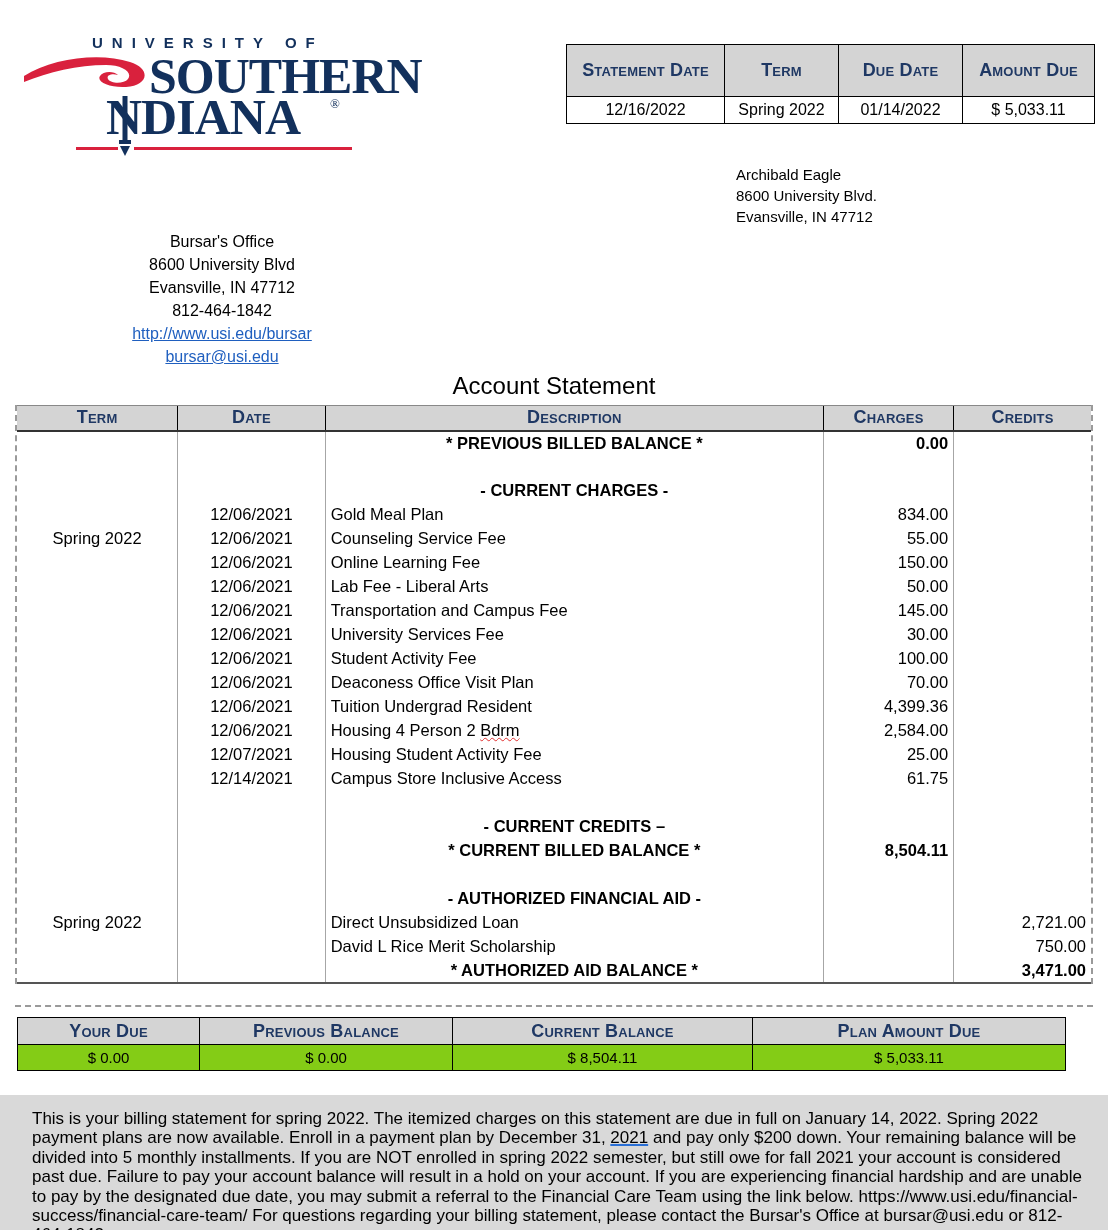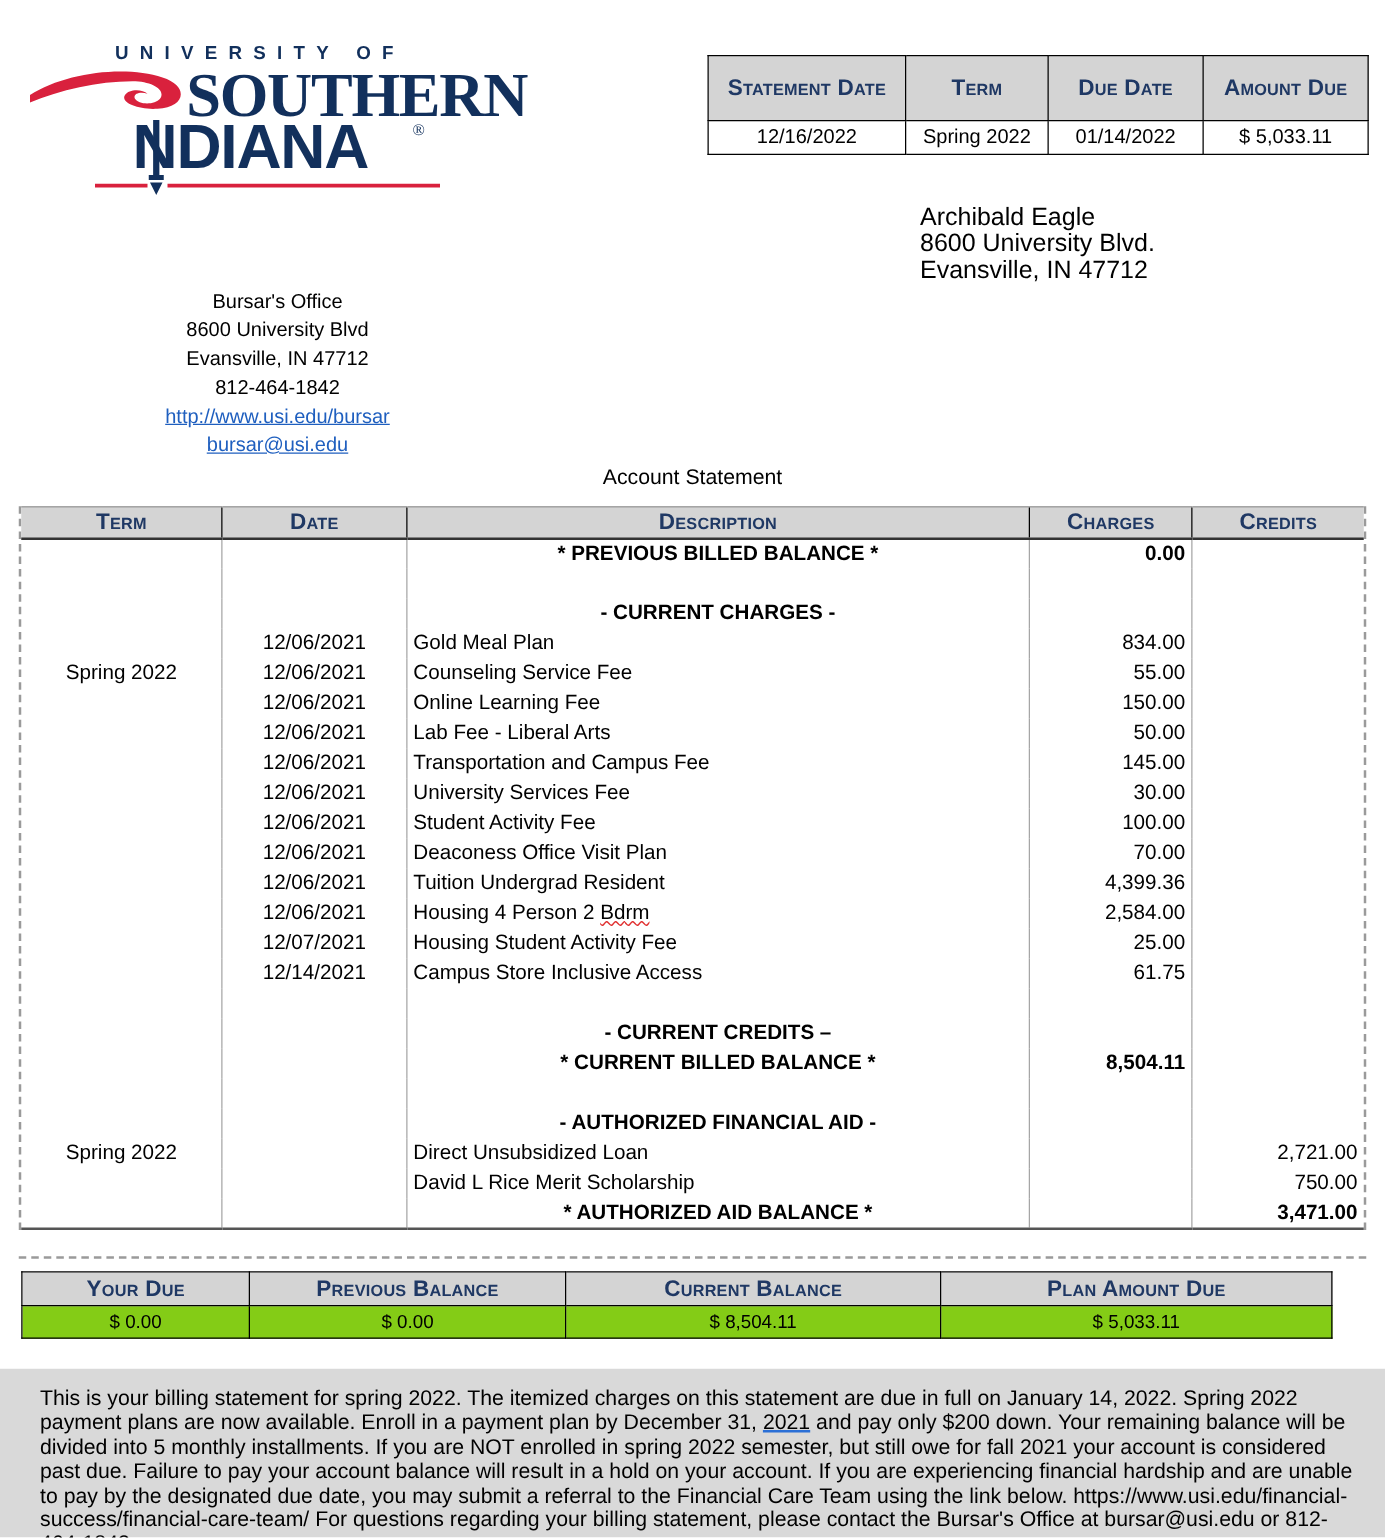--- a/index.html
+++ b/index.html
@@ -37,21 +37,21 @@
     font-family: "Liberation Serif", serif;
     font-size: 50px;
     font-weight: 700;
     letter-spacing: -1px;
     color: #12305c;
     line-height: 1;
   }
   #logo-indiana {
     position: absolute;
     left: 92px; top: 58px;
-    font-family: Liberation Sans, sans-serif;
+    font-family: Liberation Serif, serif;
     font-size: 50px;
     font-weight: 700;
     letter-spacing: -1px;
     color: #12305c;
     line-height: 1;
   }
   #logo-reg {
     position: absolute;
     left: 316px; top: 62px;
     font-family: "Liberation Serif", serif;
@@ -113,21 +113,21 @@
   .sc {
     font-variant: small-caps;
     font-size: 18px;
     letter-spacing: 0.2px;
   }
 
   
   #student-address {
     position: absolute;
     left: 736px; top: 164px;
-    font-size: 20px;
+    font-size: 15px;
     line-height: 21px;
     white-space: pre-line;
   }
   #bursar-address {
     position: absolute;
     left: 62px; top: 230px;
     width: 320px;
     text-align: center;
     font-size: 16px;
     line-height: 23px;
@@ -136,21 +136,21 @@
     color: #1f5fbf;
     text-decoration: underline;
   }
 
   
   #statement-title {
     position: absolute;
     left: 0; top: 372px;
     width: 1108px;
     text-align: center;
-    font-size: 17px;
+    font-size: 24px;
     color: #000;
   }
 
   
   #main-table-wrap {
     position: absolute;
     left: 15px; top: 405px;
     width: 1078px;
     border-left: 2px dashed #9a9a9a;
     border-right: 2px dashed #9a9a9a;

